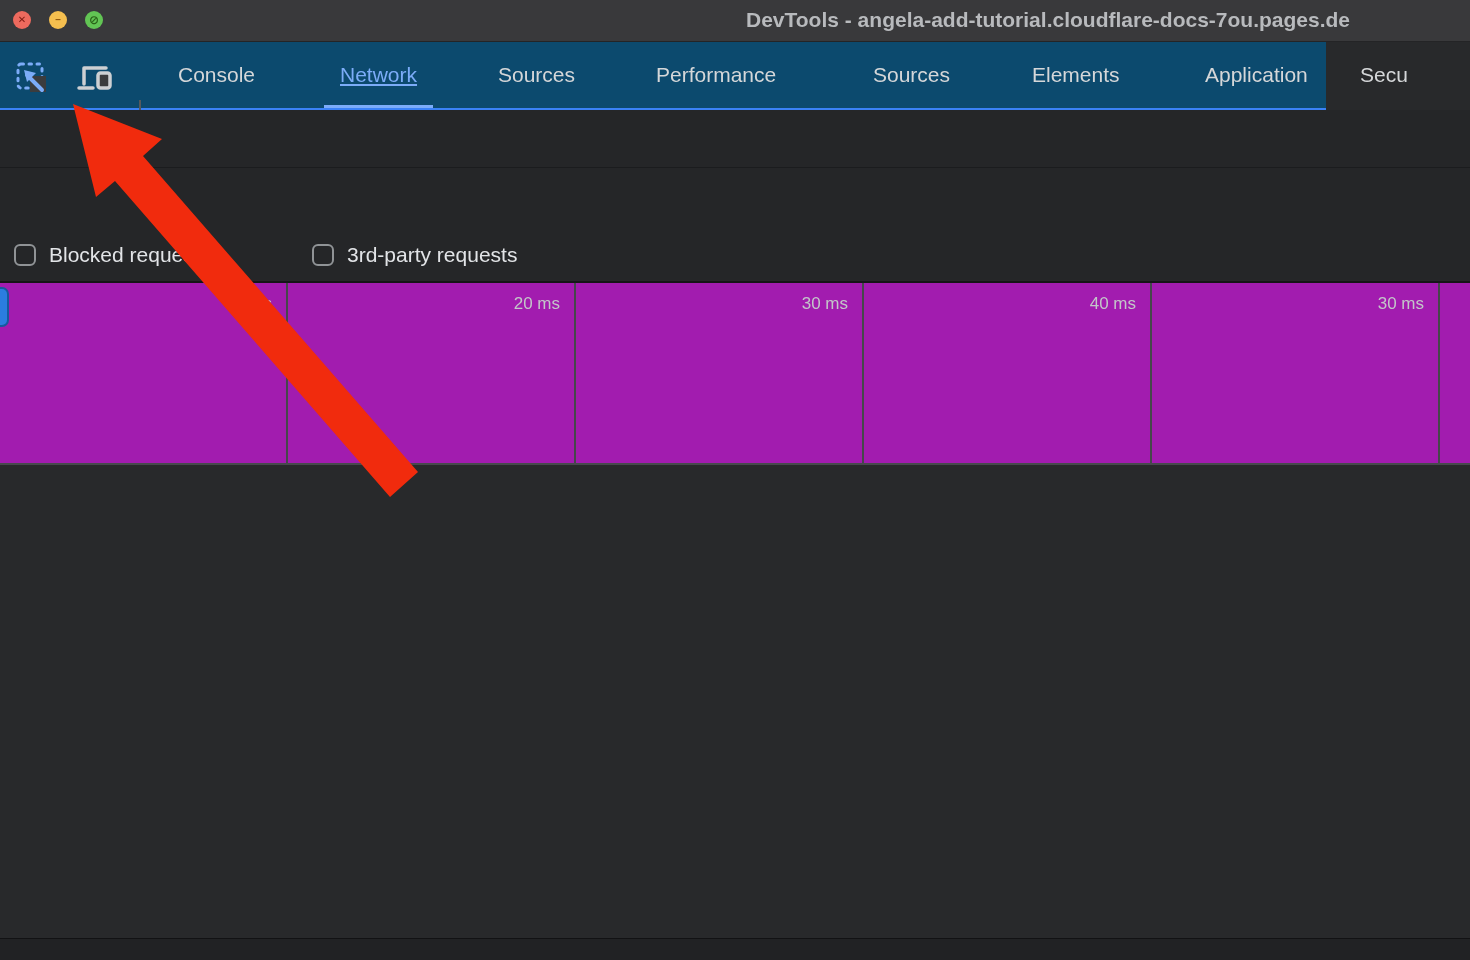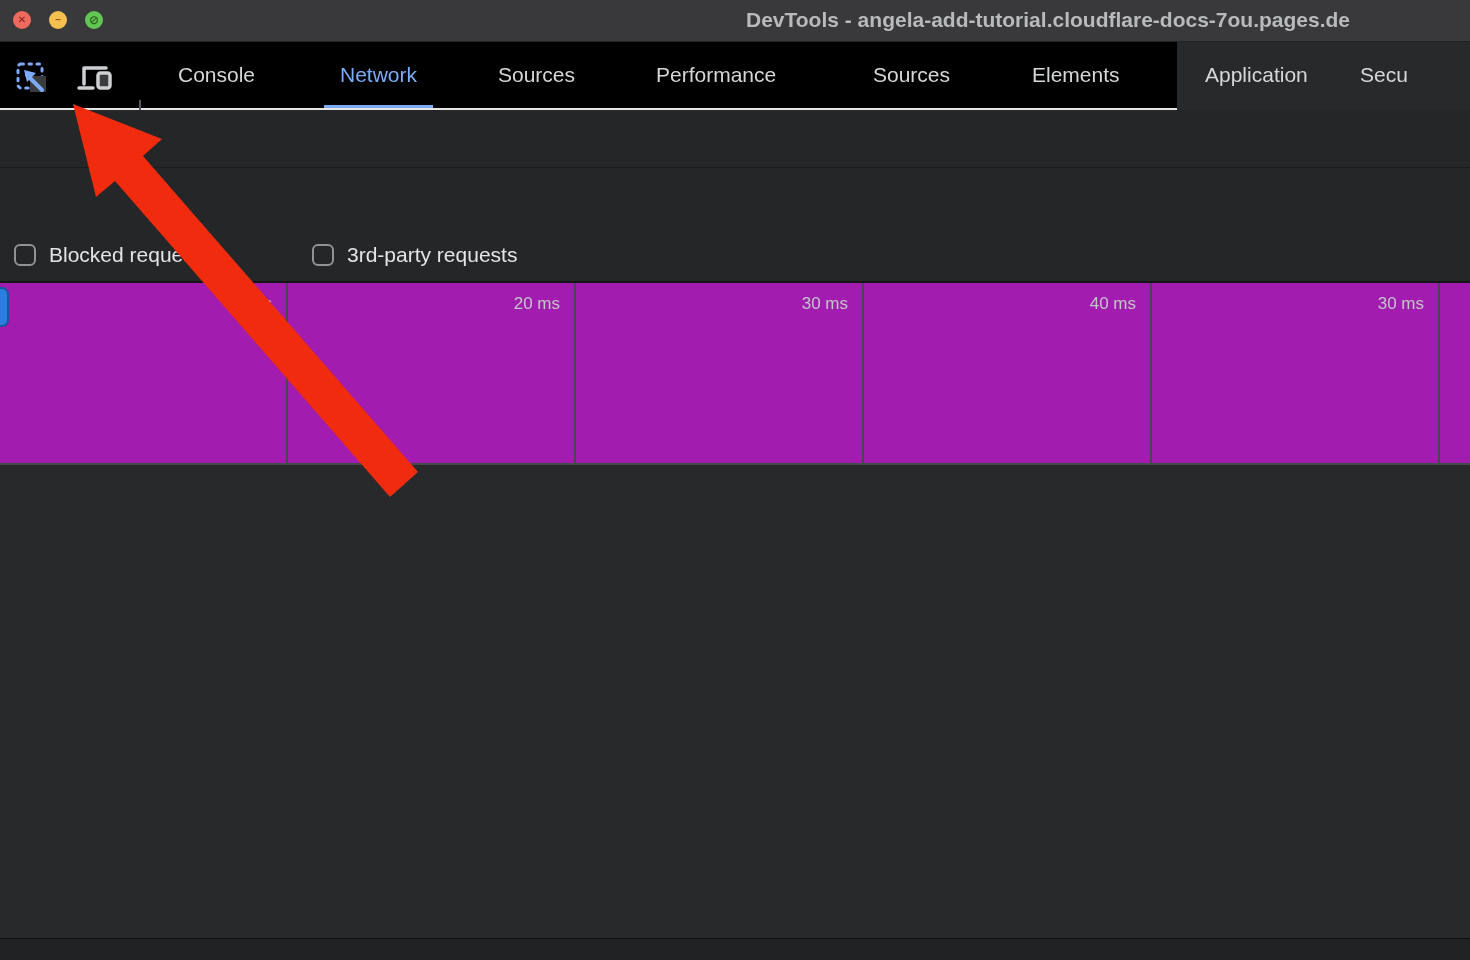--- a/index.html
+++ b/index.html
@@ -16,27 +16,27 @@
   .tl { position:absolute; top:11px; width:18px; height:18px; border-radius:50%;
     display:flex; align-items:center; justify-content:center;
     font-size:10px; font-weight:bold; line-height:1; }
   .tl.red    { left:13px; background:#ed6a5e; color:#7d1a11; }
   .tl.yellow { left:49px; background:#f5bf4f; color:#92590e; }
   .tl.green  { left:85px; background:#62c554; color:#2a6218; font-size:12px; }
   .win-title { position:absolute; left:746px; top:8px; width:900px; white-space:nowrap;
     font-size:21px; font-weight:bold; color:#b8babd; }
 
   
-  .tabbar { position:absolute; left:0; top:42px; width:1177px; height:68px;
-    background:#000000; border-bottom:2px solid #e5e5e5; }
+  .tabbar { position:absolute; left:0; top:42px; width:1326px; height:68px;
+    background:#0c4a6e; border-bottom:2px solid #3b82f6; }
   .icon-btn { position:absolute; top:16px; width:38px; height:38px;
     display:flex; align-items:center; justify-content:center; }
   .tab { position:absolute; top:0; height:66px; line-height:66px;
     font-size:21px; color:#d5d7d9; white-space:nowrap; }
-  .tab.active { color:#7cacf8; }
+  .tab.active { color:#7cacf8;text-decoration:underline; }
   .tab.active::after { content:""; position:absolute; left:-16px; right:-16px;
     bottom:0; height:3px; background:#7cacf8; }
   .vdiv { position:absolute; width:2px; background:#58595c; }
 
   
   .toolbar { position:absolute; left:0; top:110px; width:1470px; height:58px;
     background:#252628; border-bottom:1px solid #1b1c1e; }
   .record { position:absolute; left:18px; top:125px; width:29px; height:29px;
     border:3px solid #e16a5e; border-radius:50%;
     display:flex; align-items:center; justify-content:center; }

